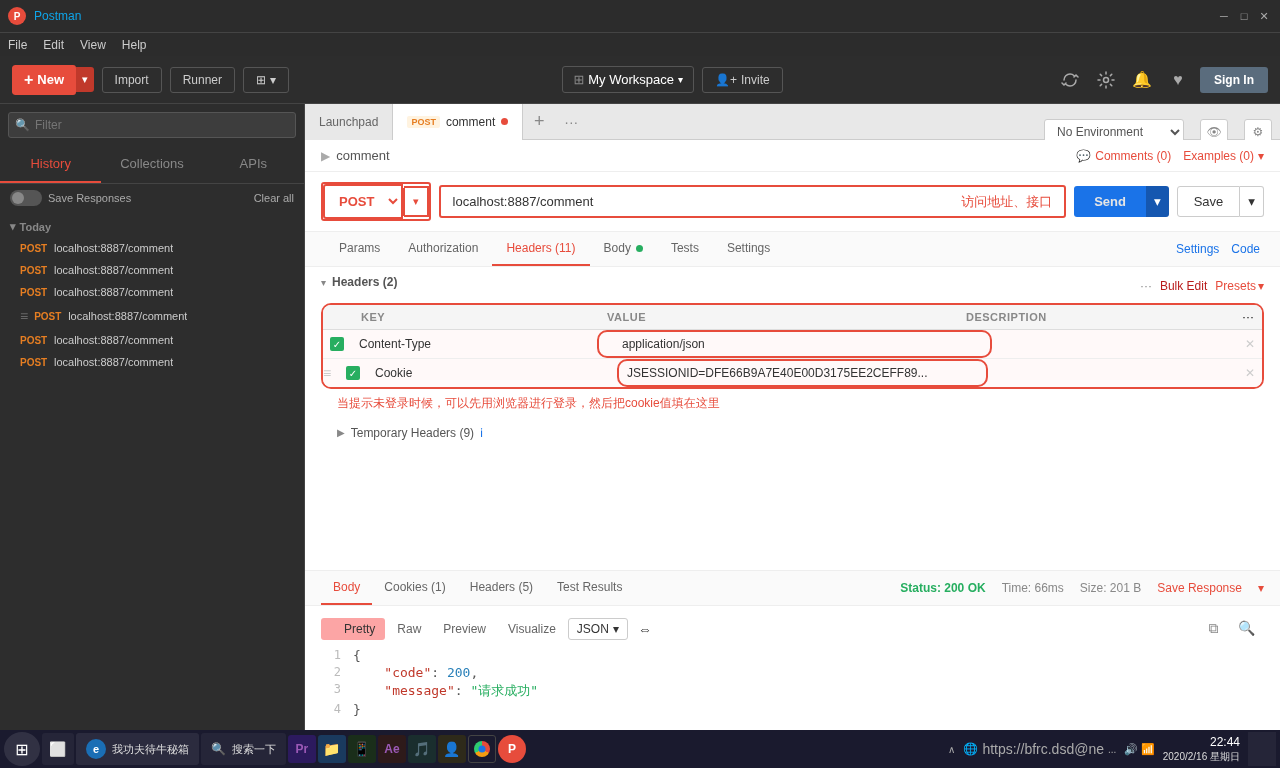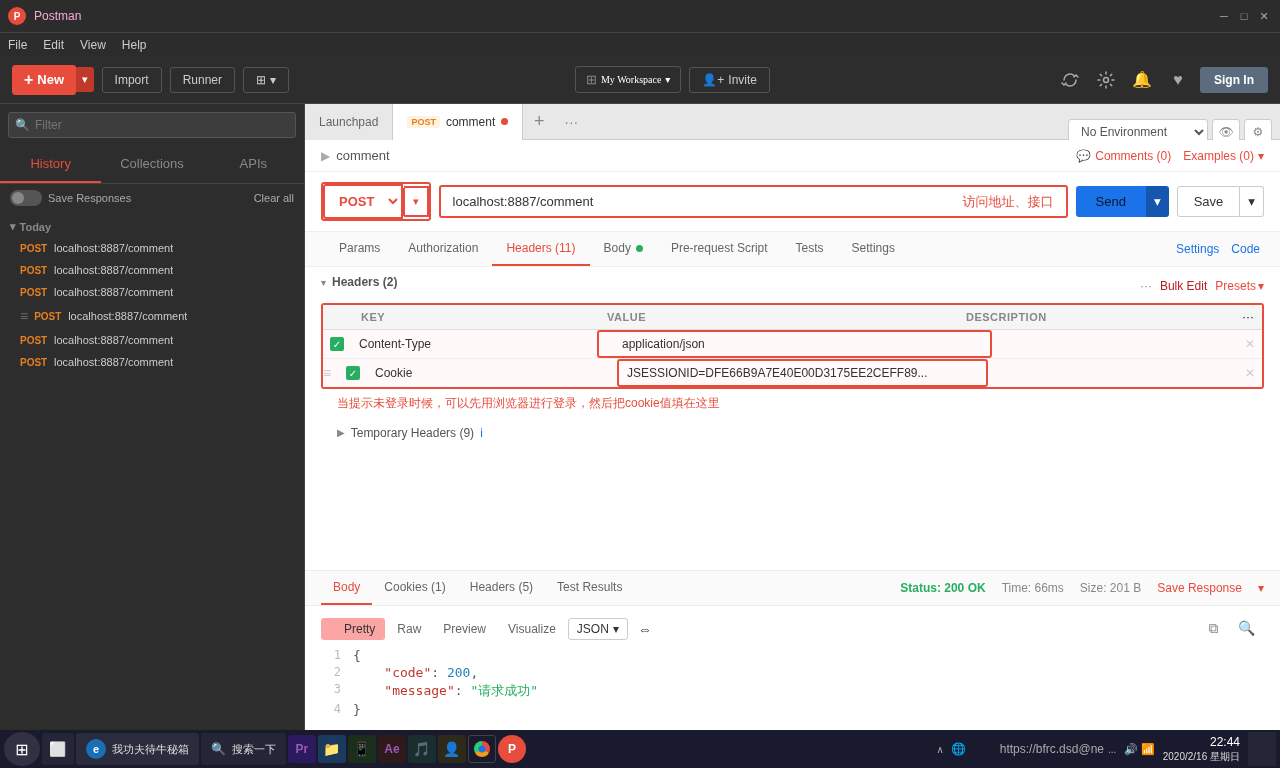--- a/index.html
+++ b/index.html
@@ -2,21 +2,21 @@
 <html><head>
   <meta charset="utf-8">
   <style>
     * { margin: 0; padding: 0; box-sizing: border-box; }
     body { font-family: -apple-system, BlinkMacSystemFont, 'Segoe UI', sans-serif; font-size: 12px; background: #1a1a2e; overflow: hidden; width: 1280px; height: 768px; }
 
     
     .titlebar { height: 32px; background: #2c2c2c; display: flex; align-items: center; padding: 0 8px; justify-content: space-between; }
     .titlebar-left { display: flex; align-items: center; gap: 8px; }
     .titlebar-icon { width: 18px; height: 18px; background: #e74c3c; border-radius: 50%; display: flex; align-items: center; justify-content: center; color: white; font-size: 10px; font-weight: bold; }
-    .titlebar-title { color: #f9a8d4; font-size: 12px; }
+    .titlebar-title { color: #0ea5e9; font-size: 12px; }
     .titlebar-controls { display: flex; gap: 4px; }
     .titlebar-btn { width: 16px; height: 16px; display: flex; align-items: center; justify-content: center; color: #aaa; font-size: 11px; cursor: pointer; }
 
     
     .menubar { height: 24px; background: #2c2c2c; display: flex; align-items: center; padding: 0 8px; gap: 16px; border-top: 1px solid #444; }
     .menubar-item { color: #ccc; font-size: 12px; cursor: pointer; }
 
     
     .toolbar { height: 48px; background: #2d2d2d; display: flex; align-items: center; padding: 0 12px; gap: 8px; border-bottom: 1px solid #444; }
     .new-btn { background: #e74c3c; color: white; border: none; border-radius: 3px; padding: 6px 12px; display: flex; align-items: center; gap: 4px; cursor: pointer; font-size: 13px; font-weight: 600; }
@@ -157,21 +157,21 @@
     .json-num { color: #2980b9; }
     .json-str { color: #27ae60; }
 
     
     .taskbar-item { height: 32px; border-radius: 3px; display: flex; align-items: center; gap: 6px; padding: 0 10px; cursor: pointer; color: #ddd; font-size: 12px; }
     .taskbar-right { margin-left: auto; display: flex; align-items: center; gap: 8px; color: #ddd; font-size: 11px; }
     .taskbar-clock { text-align: right; line-height: 1.4; }
     .start-btn { width: 32px; height: 32px; background: rgba(255,255,255,0.1); border-radius: 50%; display: flex; align-items: center; justify-content: center; cursor: pointer; }
 
     
-    .red-border-box { border: 2px solid #e74c3c; border-radius: 3px; }
+    .red-border-box { border: 2px solid #e74c3c; border-radius: 10px; }
 
     
     .table-actions { display: flex; align-items: center; justify-content: flex-end; padding: 4px 0; gap: 8px; }
     .bulk-edit-btn { color: #b91c1c; font-size: 12px; cursor: pointer; }
     .presets-btn { color: #e74c3c; font-size: 12px; cursor: pointer; display: flex; align-items: center; gap: 2px; }
   </style>
 </head>
 <body>
 
 <div class="titlebar">
@@ -208,21 +208,21 @@
   </div>
   <button class="toolbar-btn">Import</button>
   <button class="toolbar-btn">Runner</button>
   <button class="toolbar-btn" style="display:flex;align-items:center;gap:4px;">
     <span>⊞</span>
     <span>▾</span>
   </button>
 
   <div class="workspace-selector">
     <span style="color:#888;font-size:13px;">⊞</span>
-    <span style="font-size:10px;font-family:Liberation Serif, serif;">My Workspace</span>
+    <span style="font-size:13px;">My Workspace</span>
     <span style="font-size:10px;">▾</span>
   </div>
 
   <button class="invite-btn">
     <span>👤+</span>
     <span>Invite</span>
   </button>
 
   <div class="toolbar-icons">
     <div class="toolbar-icon-btn" title="Sync">
@@ -311,21 +311,21 @@
           <span class="tab-name">Launchpad</span>
         </div>
         <div class="tab active">
           <span class="method-badge">POST</span>
           <span class="tab-name">comment</span>
           <div class="tab-dot"></div>
         </div>
         <div class="tab-add">+</div>
         <div class="tab-more">···</div>
       </div>
-      <div style="display:flex;align-items:center;gap:4px;padding:0 8px;margin-top:20px;">
+      <div style="display:flex;align-items:center;gap:16px;padding:0 8px;margin-top:20px;">
         <select style="background:white;border:1px solid #ccc;border-radius:3px;padding:4px 8px;font-size:12px;color:#555;cursor:pointer;min-width:140px;">
           <option>No Environment</option>
         </select>
         <div style="width:28px;height:26px;border:1px solid #ccc;border-radius:3px;background:white;display:flex;align-items:center;justify-content:center;cursor:pointer;color:#888;">👁</div>
         <div style="width:28px;height:26px;border:1px solid #ccc;border-radius:3px;background:white;display:flex;align-items:center;justify-content:center;cursor:pointer;color:#888;">⚙</div>
       </div>
     </div>
 
     <div class="request-area">
 
@@ -352,38 +352,37 @@
             <option>POST</option>
           </select>
           <div style="width:1px;height:28px;background:#e74c3c;"></div>
           <span style="background:white;border:none;border-left:1px solid #e74c3c;border-top:2px solid #e74c3c;border-bottom:2px solid #e74c3c;border-right:2px solid #e74c3c;padding:7px 8px;cursor:pointer;color:#e74c3c;font-size:11px;">▾</span>
         </div>
         <div class="red-border-box" style="flex:1;display:flex;align-items:center;border-radius:3px;background:white;">
           <input type="text" value="localhost:8887/comment" style="flex: 1 1 0%; border: none; padding: 7px 12px; font-size: 13px; color: rgb(51, 51, 51); outline: none; background: transparent;">
           <span style="padding:0 12px;color:#e74c3c;font-size:13px;font-weight:500;">访问地址、接口</span>
         </div>
         <div style="display:flex;">
-          <button style="background:#1a73e8;color:#0f172a;border:none;border-radius:3px 0 0 3px;padding:8px 20px;cursor:pointer;font-size:13px;font-weight:400;">Send</button>
+          <button style="background:#1a73e8;color:#e5e5e5;border:none;border-radius:3px 0 0 3px;padding:8px 20px;cursor:pointer;font-size:13px;font-weight:700;">Send</button>
           <button style="background:#1557b0;color:white;border:none;border-radius:0 3px 3px 0;padding:8px 8px;cursor:pointer;">▾</button>
         </div>
         <div style="display:flex;">
           <button style="background:white;color:#333;border:1px solid #ccc;border-radius:3px 0 0 3px;padding:7px 16px;cursor:pointer;font-size:13px;">Save</button>
           <button style="background:white;color:#333;border:1px solid #ccc;border-left:none;border-radius:0 3px 3px 0;padding:7px 8px;cursor:pointer;">▾</button>
         </div>
       </div>
 
       <div class="request-tabs">
         <div class="req-tab">Params</div>
         <div class="req-tab">Authorization</div>
         <div class="req-tab active">Headers (11)</div>
         <div class="req-tab" style="display:flex;align-items:center;gap:2px;">
           <span>Body</span>
           <span class="body-dot"></span>
         </div>
-        <div class="req-tab">Pre-request Script</div>
         <div class="req-tab">Tests</div>
         <div class="req-tab">Settings</div>
         <div class="req-tab-right">
           <a>Settings</a>
           <a>Code</a>
         </div>
       </div>
 
       <div class="headers-section">
         <div style="display:flex;align-items:center;justify-content:space-between;margin-bottom:6px;">
@@ -537,21 +536,21 @@
     </div>
   </div>
   <div style="width:28px;height:28px;background:#e74c3c;border-radius:50%;display:flex;align-items:center;justify-content:center;cursor:pointer;">
     <span style="color:white;font-size:12px;font-weight:bold;">P</span>
   </div>
 
   <div class="taskbar-right" style="margin-left:auto;display:flex;align-items:center;gap:8px;">
     <span style="color:#aaa;font-size:10px;cursor:pointer;">∧</span>
     <div style="display:flex;gap:4px;align-items:center;">
       <span style="color:#aaa;font-size:12px;">🌐</span>
-      <span style="color:#aaa;font-size:12px;margin-left:29px;">https://bfrc.dsd@ne</span>
+      <span style="color:#aaa;font-size:14px;">https://bfrc.dsd@ne</span>
       <span style="color:#aaa;font-size:10px;">...</span>
     </div>
     <div style="display:flex;gap:3px;align-items:center;">
       <span style="color:#aaa;font-size:11px;">🔊</span>
       <span style="color:#aaa;font-size:11px;">📶</span>
     </div>
     <div class="taskbar-clock" style="text-align:right;line-height:1.3;cursor:pointer;">
       <div style="color:white;font-size:12px;font-weight:500;">22:44</div>
       <div style="color:#ddd;font-size:10px;">2020/2/16 星期日</div>
     </div>

